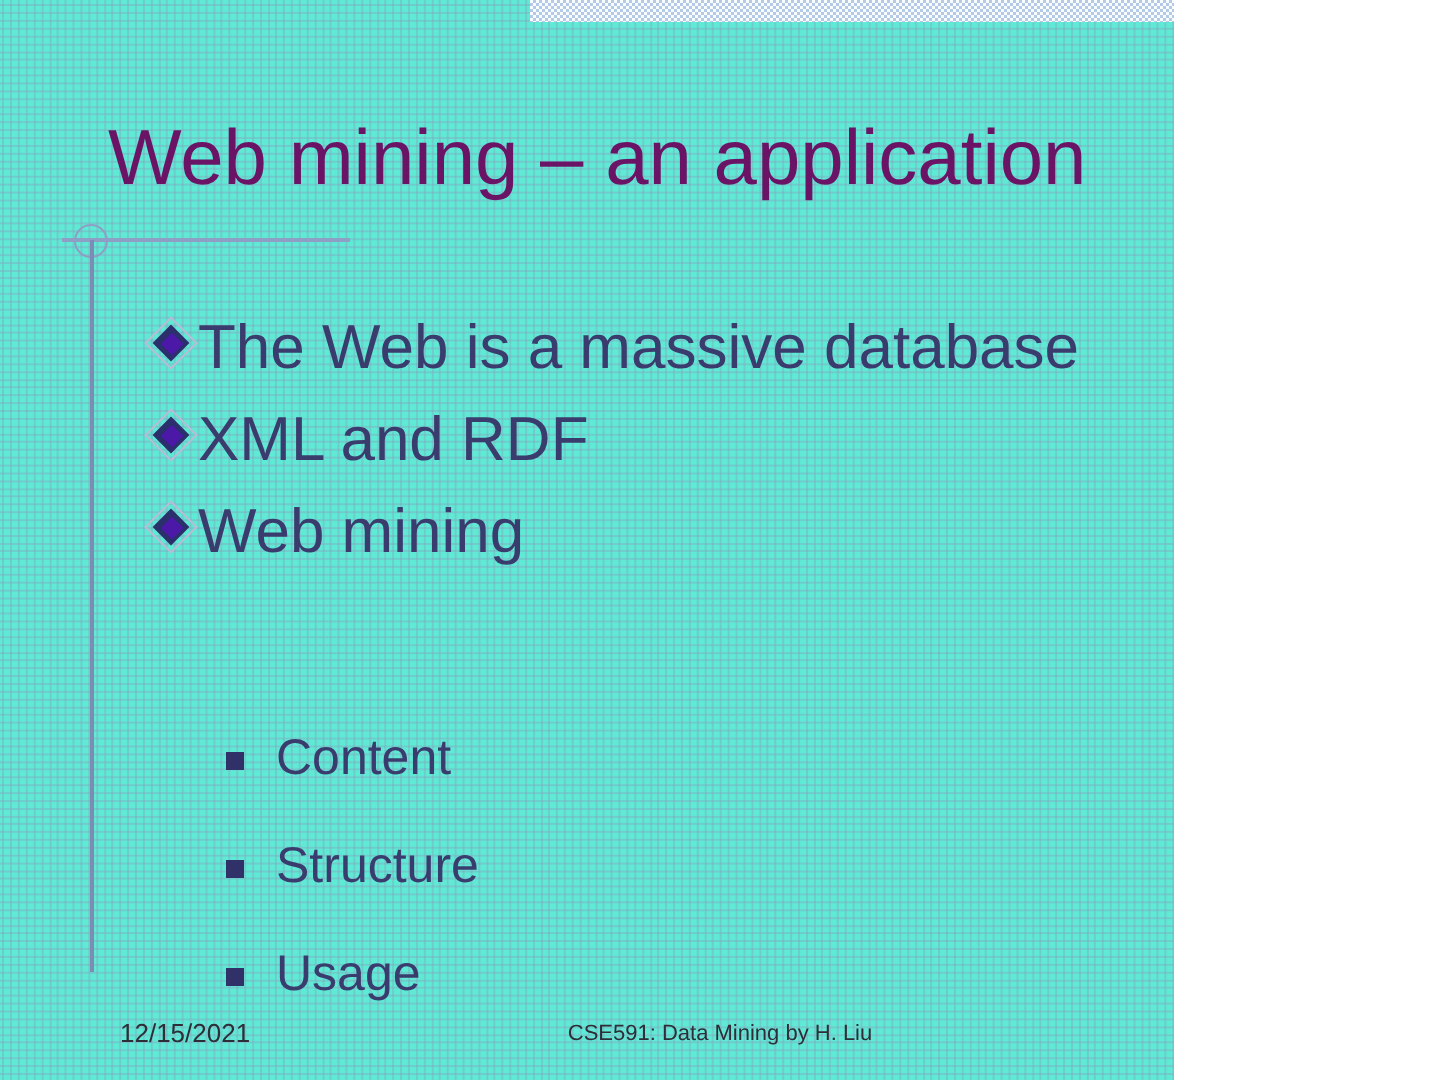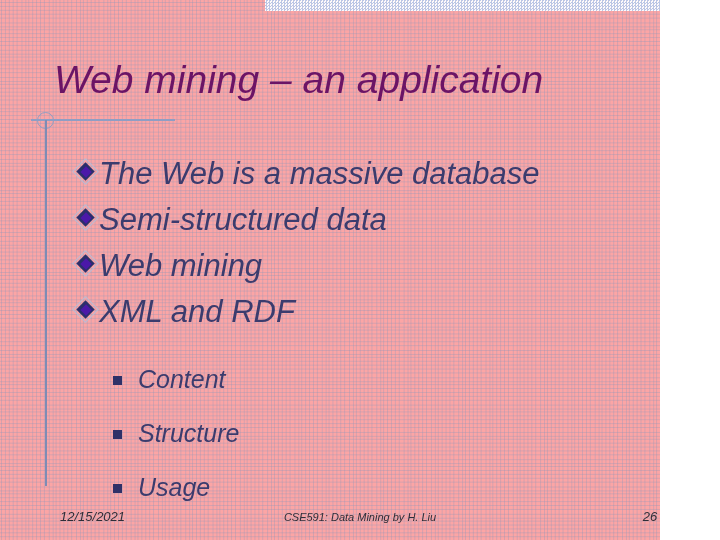--- a/index.html
+++ b/index.html
@@ -6,25 +6,24 @@
     margin: 0;
     padding: 0;
     background: #ffffff;
   }
   body {
     font-family: "Liberation Sans", sans-serif;
   }
 
   .slide {
     position: relative;
-    width: 660px;
+    width: 587px;
     height: 540px;
-    background-color: #fca5a5;
+    background-color: #5eead4;
     overflow: hidden;
-    font-style: italic;
   }
 
   
   .grid-bg {
     position: absolute;
     left: 0; top: 0;
     width: 720px;
     height: 540px;
     background-image:
       repeating-linear-gradient(to right,
@@ -259,47 +258,39 @@
 
     <div class="bullet-row">
       <span class="bullet-mark">
         <span class="dia-ghost"></span>
           <span class="dia-outer"></span>
           <span class="dia-inner"></span>
       </span>
       <span class="bullet-text">The Web is a massive database</span>
     </div>
 
+
     <div class="bullet-row">
       <span class="bullet-mark">
         <span class="dia-ghost"></span>
           <span class="dia-outer"></span>
           <span class="dia-inner"></span>
       </span>
-      <span class="bullet-text">Semi-structured data</span>
+      <span class="bullet-text">XML and RDF</span>
     </div>
 
     <div class="bullet-row">
       <span class="bullet-mark">
         <span class="dia-ghost"></span>
           <span class="dia-outer"></span>
           <span class="dia-inner"></span>
       </span>
       <span class="bullet-text">Web mining</span>
     </div>
 
-    <div class="bullet-row">
-      <span class="bullet-mark">
-        <span class="dia-ghost"></span>
-          <span class="dia-outer"></span>
-          <span class="dia-inner"></span>
-      </span>
-      <span class="bullet-text">XML and RDF</span>
-    </div>
-
   </div>
 
   <div class="subbullets">
 
     <div class="sub-row">
       <span class="sub-mark"></span>
       <span class="sub-text">Content</span>
     </div>
 
     <div class="sub-row">

